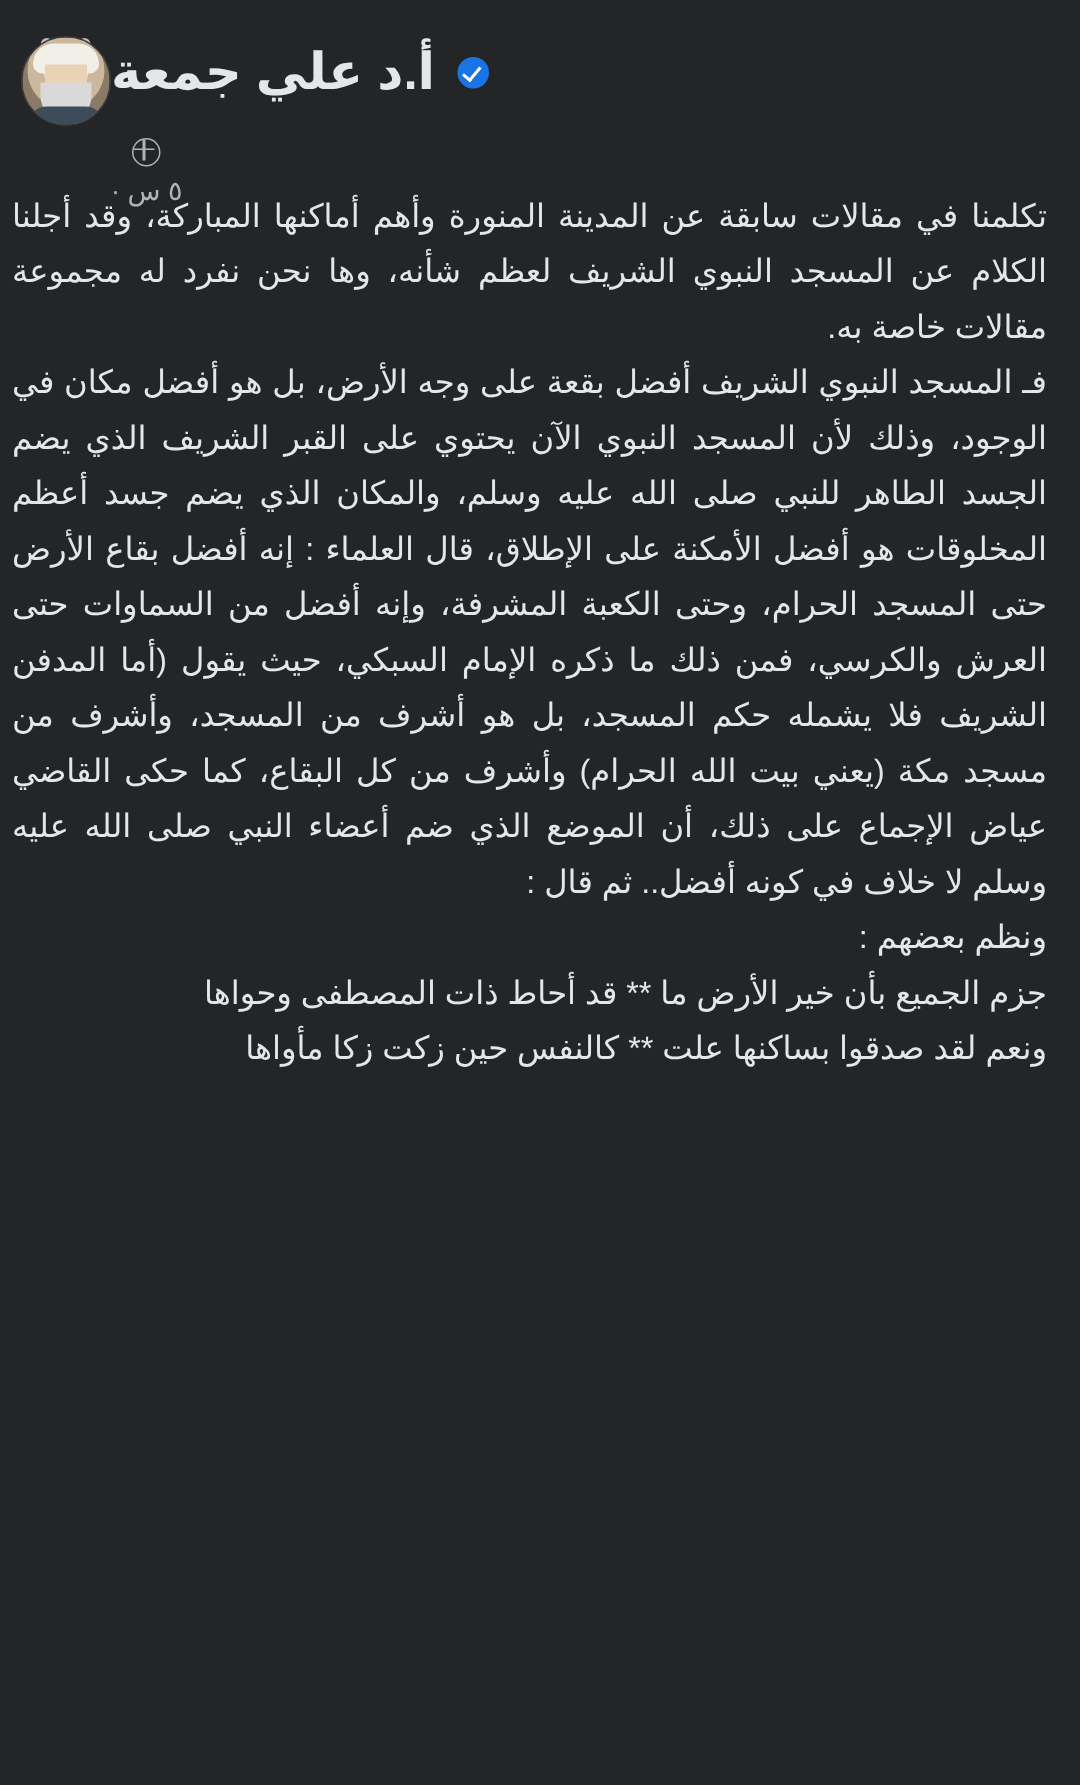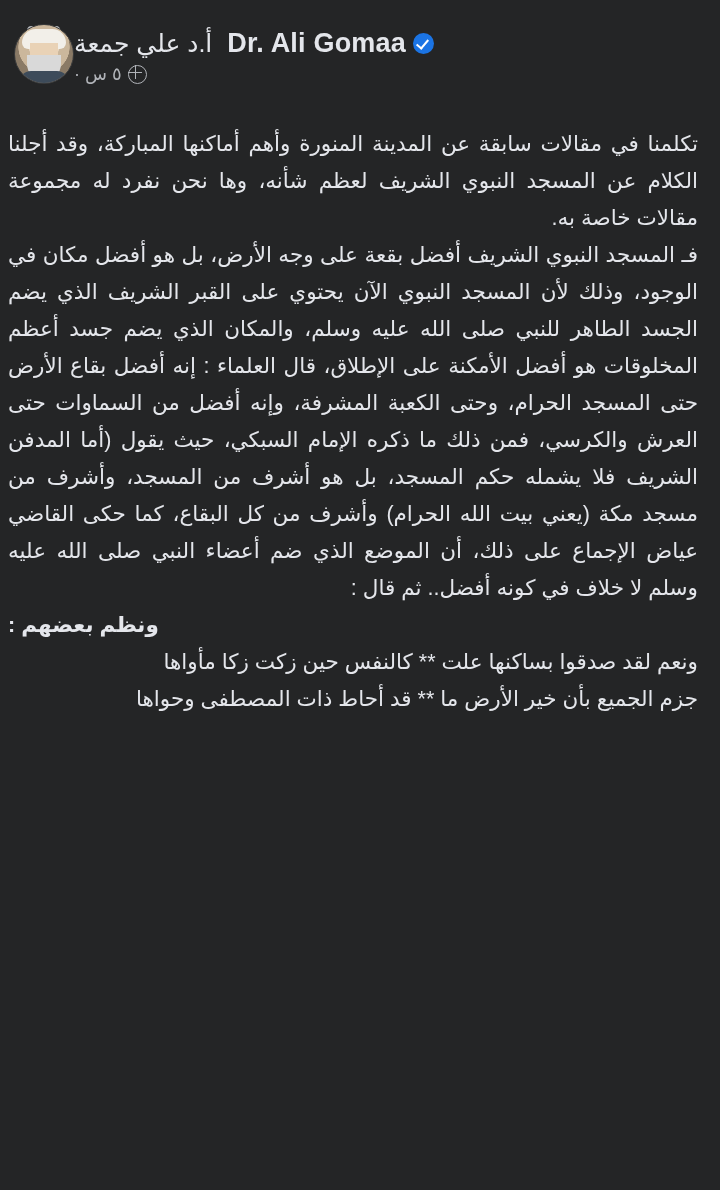--- a/index.html
+++ b/index.html
@@ -86,45 +86,46 @@
     align-items: center;
     gap: 7px;
   }
   .page-name-en {
     font-size: 27px;
     font-weight: bold;
     color: #e4e6eb;
     letter-spacing: .2px;
   }
   .page-name-ar {
-    font-size: 25px;
-    color: #e4e6eb;
-    font-weight: normal;
+    font-size: 34px;
+    color: #e4e6eb;
+    font-weight: bold;
     margin-right: 8px;
   }
   .verified {
     width: 21px;
     height: 21px;
     border-radius: 50%;
     background: #1b74e4;
     position: relative;
     flex: none;
   }
   .verified::after {
     content: "";
     position: absolute;
     left: 6px; top: 4px;
     width: 5px; height: 10px;
     border: solid #fff;
     border-width: 0 2px 2px 0;
     transform: rotate(40deg);
   }
   .meta-line {
-    margin-top: 4px;
-    display: flex;
+    margin-top: 24px;
+    display: flex;
+    flex-direction: column;
     align-items: center;
     gap: 6px;
     color: #b0b3b8;
     font-size: 18px;
   }
   .globe-icon {
     width: 17px; height: 17px;
     border-radius: 50%;
     border: 1.6px solid #b0b3b8;
     position: relative;
@@ -162,22 +163,21 @@
     line-height: 1.72;
     color: #e4e6eb;
     text-align: justify;
     overflow: hidden;
     flex: 1 1 auto;
   }
   .post-body p {
     margin: 0;
   }
   .p-right {
-    text-align: left;
-    font-weight: bold;
+    text-align: right;
   }
 </style>
 </head>
 <body>
 
 <div class="post">
 
   <div class="dots-menu">•••</div>
 
   <div class="header">
@@ -185,32 +185,31 @@
     <div class="avatar">
       <div class="turban"></div>
       <div class="face"></div>
       <div class="beard"></div>
       <div class="body"></div>
     </div>
 
     <div class="name-block">
       <div class="name-line">
         <span class="verified"></span>
-        <span class="page-name-en">Dr. Ali Gomaa</span>
         <span class="page-name-ar">أ.د علي جمعة</span>
       </div>
       <div class="meta-line">
         <span class="globe-icon"></span>
         <span>٥ س ·</span>
       </div>
     </div>
 
   </div>
 
   <div class="post-body">
     <p>تكلمنا في مقالات سابقة عن المدينة المنورة وأهم أماكنها المباركة، وقد أجلنا الكلام عن المسجد النبوي الشريف لعظم شأنه، وها نحن نفرد له مجموعة مقالات خاصة به.</p>
     <p>فـ المسجد النبوي الشريف أفضل بقعة على وجه الأرض، بل هو أفضل مكان في الوجود، وذلك لأن المسجد النبوي الآن يحتوي على القبر الشريف الذي يضم الجسد الطاهر للنبي صلى الله عليه وسلم، والمكان الذي يضم جسد أعظم المخلوقات هو أفضل الأمكنة على الإطلاق، قال العلماء : إنه أفضل بقاع الأرض حتى المسجد الحرام،  وحتى الكعبة المشرفة، وإنه أفضل من السماوات حتى العرش والكرسي، فمن ذلك ما ذكره الإمام السبكي، حيث يقول (أما المدفن الشريف فلا يشمله حكم المسجد، بل هو أشرف من المسجد، وأشرف من مسجد مكة (يعني بيت الله الحرام) وأشرف من كل البقاع، كما حكى القاضي عياض الإجماع على ذلك، أن الموضع الذي ضم أعضاء النبي صلى الله عليه وسلم لا خلاف في كونه أفضل.. ثم قال :</p>
     <p class="p-right">ونظم بعضهم :</p>
+    <p>جزم الجميع بأن خير الأرض ما ** قد أحاط ذات المصطفى وحواها</p>
     <p>ونعم لقد صدقوا بساكنها علت  ** كالنفس حين زكت زكا مأواها</p>
-    <p>جزم الجميع بأن خير الأرض ما ** قد أحاط ذات المصطفى وحواها</p>
   </div>
 
 </div>
 
 </body></html>

